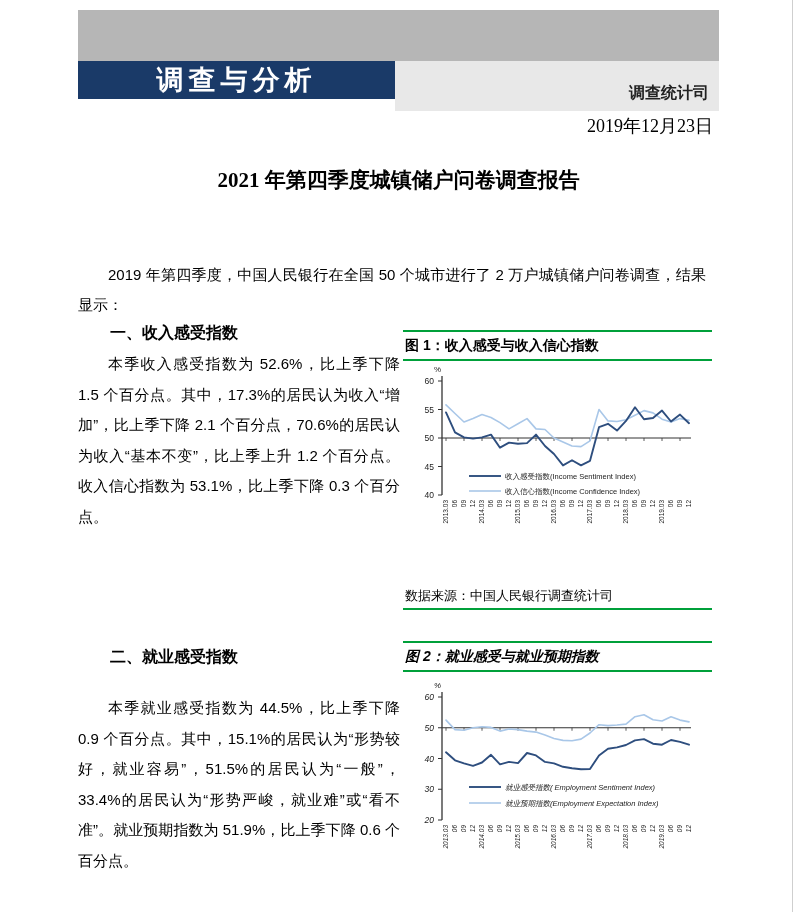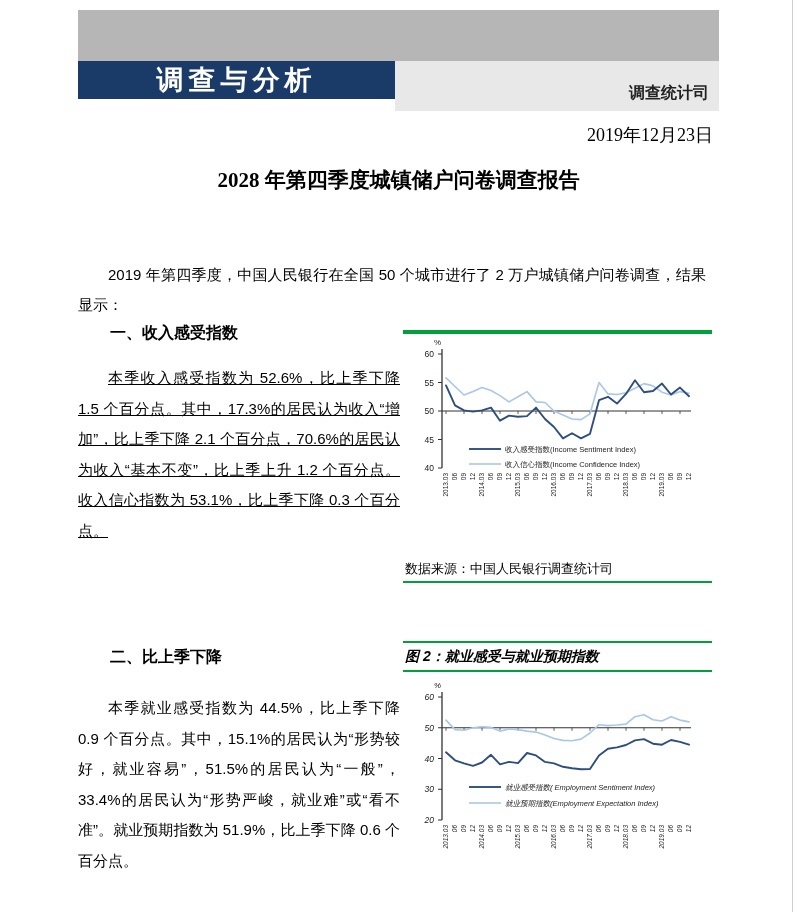--- a/index.html
+++ b/index.html
@@ -10,33 +10,33 @@
   .abs{position:absolute;}
   
   .top-gray{left:78px;top:10px;width:641px;height:51px;background:#b6b6b6;}
   .navy-box{left:78px;top:61px;width:317px;height:38px;background:#1a3a68;
     display:flex;align-items:center;justify-content:center;}
   .navy-box .mast-title{color:#ffffff;font-size:27px;font-weight:bold;letter-spacing:5px;}
   .light-box{left:395px;top:61px;width:324px;height:50px;background:#e8e8e8;
     display:flex;align-items:flex-end;justify-content:flex-end;}
   .light-box .dept{font-size:16px;font-weight:bold;color:#222;padding:0 10px 7px 0;}
   .date-line{left:78px;top:114px;width:635px;text-align:right;font-size:18px;
-    font-family:"Liberation Serif","DejaVu Serif",serif;color:#000;margin-top:9px;}
+    font-family:"Liberation Serif","DejaVu Serif",serif;color:#000;}
   
   .doc-title{left:78px;top:166px;width:641px;text-align:center;font-size:21px;font-weight:bold;
     font-family:"Liberation Serif","DejaVu Serif",serif;color:#000;}
   .intro{left:78px;top:231px;width:628px;font-size:15px;line-height:30px;
     text-align:justify;text-indent:2em;color:#000;margin-top:29px;}
   
   .sec-heading{font-size:16px;font-weight:bold;color:#000;text-indent:2em;}
   .sec1-heading{left:78px;top:306px;width:322px;margin-top:17px;}
   .sec2-heading{left:78px;top:647px;width:322px;}
   .sec-body{width:322px;font-size:15px;line-height:30.5px;text-align:justify;
     text-indent:2em;color:#000;}
-  .sec1-body{left:78px;top:348px;text-decoration:underline;}
+  .sec1-body{left:78px;top:334px;}
   .sec2-body{left:78px;top:678px;}
   
   .chart-panel{width:309px;background:#fff;}
   .chart1-panel{left:403px;top:330px;}
   .chart2-panel{left:403px;top:641px;font-style:italic;}
   .rule{height:2px;background:#00a03a;}
   .chart-title{font-size:14px;font-weight:bold;color:#000;padding:5px 2px 4px 2px;}
   .chart-source{font-size:13px;color:#000;padding:4px 2px 3px 2px;margin-top:44px;}
   .chart-canvas svg{display:block;}
   
@@ -47,28 +47,29 @@
 
 <div class="abs top-gray"></div>
 <div class="abs navy-box">
   <span class="mast-title">调查与分析</span>
 </div>
 <div class="abs light-box">
   <span class="dept">调查统计司</span>
 </div>
 <div class="abs date-line">2019年12月23日</div>
 
-<div class="abs doc-title">2028 年第四季度城镇储户问卷调查报告</div>
+<div class="abs doc-title">2021 年第四季度城镇储户问卷调查报告</div>
 <p class="abs intro">2019 年第四季度，中国人民银行在全国 50 个城市进行了 2 万户城镇储户问卷调查，结果显示：</p>
 
 <div class="abs sec-heading sec1-heading">一、收入感受指数</div>
 <p class="abs sec-body sec1-body">本季收入感受指数为 52.6%，比上季下降 1.5 个百分点。其中，17.3%的居民认为收入“增加”，比上季下降 2.1 个百分点，70.6%的居民认为收入“基本不变”，比上季上升 1.2 个百分点。收入信心指数为 53.1%，比上季下降 0.3 个百分点。</p>
 
 <div class="abs chart-panel chart1-panel">
   <div class="rule"></div>
+  <div class="chart-title">图 1：收入感受与收入信心指数</div>
   <div class="rule"></div>
   <div class="chart-canvas">
     <svg id="chart-svg-0" xmlns="http://www.w3.org/2000/svg" width="309" height="178" viewBox="0 0 309 178">
         <line x1="39" y1="15" x2="39" y2="134" stroke="#333" stroke-width="1.3"></line>
         <line x1="35" y1="20" x2="39" y2="20" stroke="#333" stroke-width="1"></line>
         <text x="31" y="23" text-anchor="end" font-size="8.5" fill="#222" font-family="Liberation Sans, sans-serif">60</text>
         <line x1="35" y1="48.5" x2="39" y2="48.5" stroke="#333" stroke-width="1"></line>
         <text x="31" y="51.5" text-anchor="end" font-size="8.5" fill="#222" font-family="Liberation Sans, sans-serif">55</text>
         <line x1="35" y1="77" x2="39" y2="77" stroke="#333" stroke-width="1"></line>
         <text x="31" y="80" text-anchor="end" font-size="8.5" fill="#222" font-family="Liberation Sans, sans-serif">50</text>
@@ -125,21 +126,21 @@
         <line x1="66" y1="115" x2="98" y2="115" stroke="#2e4e7e" stroke-width="1.9"></line>
         <text x="102" y="118" font-size="7.5" fill="#222" font-family="Liberation Sans, sans-serif">收入感受指数(Income Sentiment Index)</text>
         <line x1="66" y1="130" x2="98" y2="130" stroke="#a9c7e8" stroke-width="1.6"></line>
         <text x="102" y="133" font-size="7.5" fill="#222" font-family="Liberation Sans, sans-serif">收入信心指数(Income Confidence Index)</text>
       </svg>
   </div>
   <div class="chart-source">数据来源：中国人民银行调查统计司</div>
   <div class="rule"></div>
 </div>
 
-<div class="abs sec-heading sec2-heading">二、比上季下降</div>
+<div class="abs sec-heading sec2-heading">二、就业感受指数</div>
 <p class="abs sec-body sec2-body">本季就业感受指数为 44.5%，比上季下降 0.9 个百分点。其中，15.1%的居民认为“形势较好，就业容易”，51.5%的居民认为“一般”，33.4%的居民认为“形势严峻，就业难”或“看不准”。就业预期指数为 51.9%，比上季下降 0.6 个百分点。</p>
 
 <div class="abs chart-panel chart2-panel">
   <div class="rule"></div>
   <div class="chart-title">图 2：就业感受与就业预期指数</div>
   <div class="rule"></div>
   <div class="chart-canvas">
     <svg id="chart-svg-1" xmlns="http://www.w3.org/2000/svg" width="309" height="192" viewBox="0 0 309 192">
         <line x1="39" y1="20" x2="39" y2="148" stroke="#333" stroke-width="1.3"></line>
         <line x1="35" y1="25" x2="39" y2="25" stroke="#333" stroke-width="1"></line>

